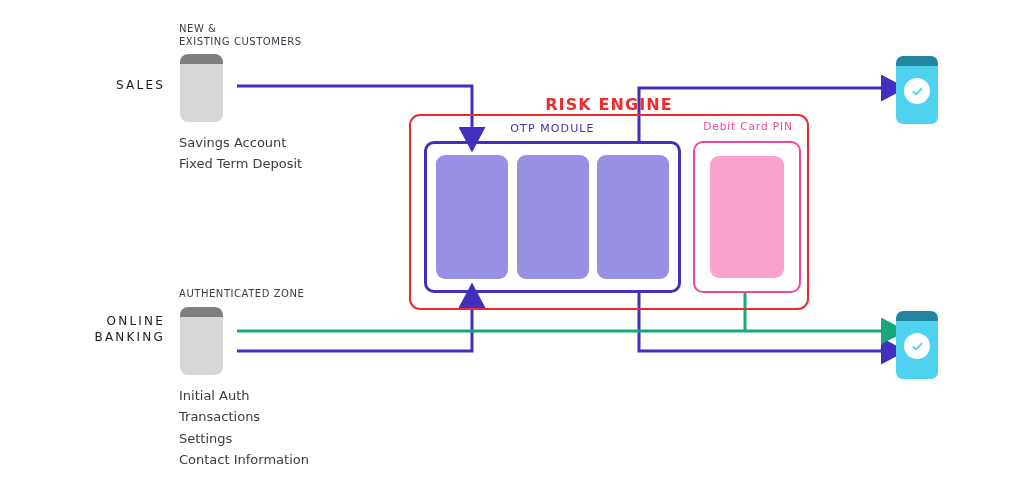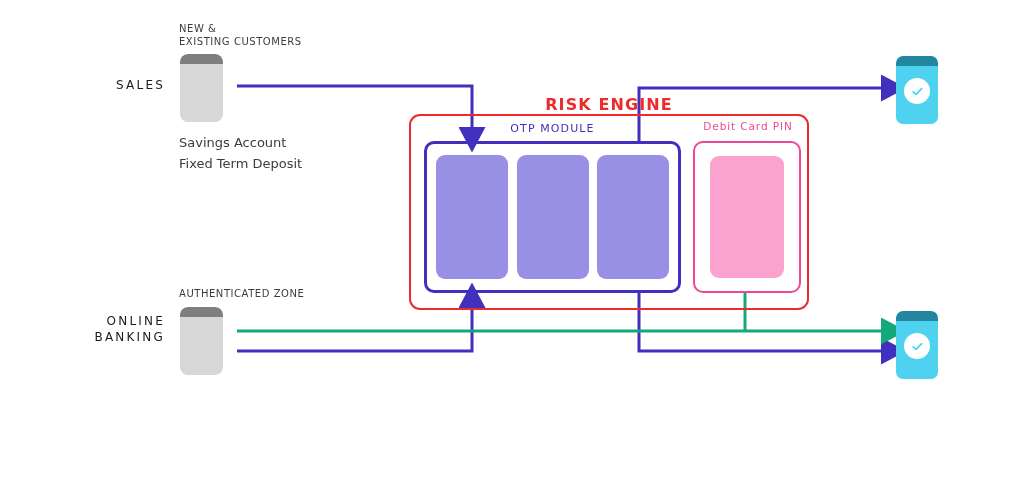--- a/index.html
+++ b/index.html
@@ -250,20 +250,26 @@
 
   <div class="channel-label" id="online-label">ONLINE
 BANKING</div>
 
   <div class="zone-caption" id="online-zone">AUTHENTICATED ZONE</div>
 
   <div class="phone-grey" id="phone-online">
     <div class="bar"></div>
   </div>
 
+  <div class="service-list" id="online-services">
+    <div>Initial Auth</div>
+    <div>Transactions</div>
+    <div>Settings</div>
+    <div>Contact Information</div>
+  </div>
 
   <div id="risk-engine-title">RISK ENGINE</div>
 
   <div id="risk-engine-box"></div>
 
   <div id="otp-module-title">OTP MODULE</div>
 
   <div id="otp-module-box">
     <div class="otp-card"></div>
     <div class="otp-card"></div>

